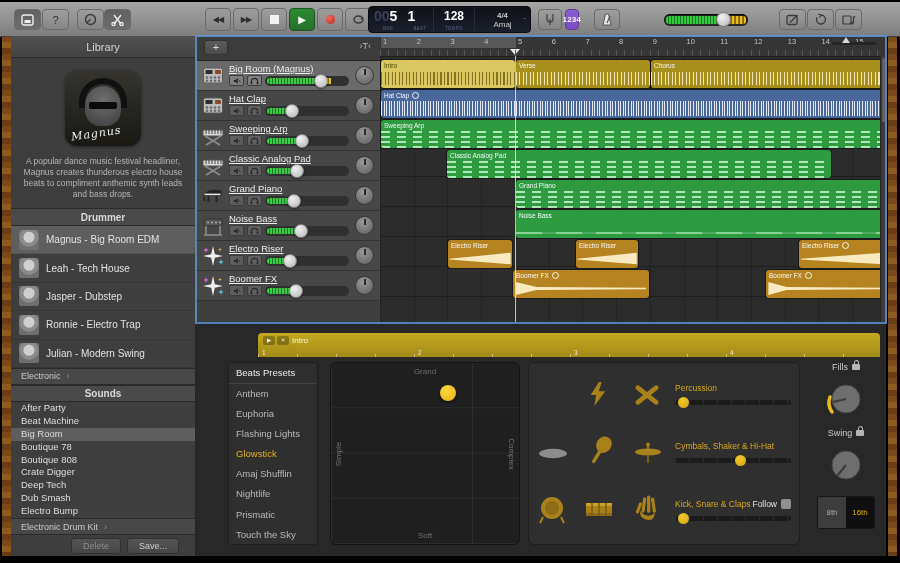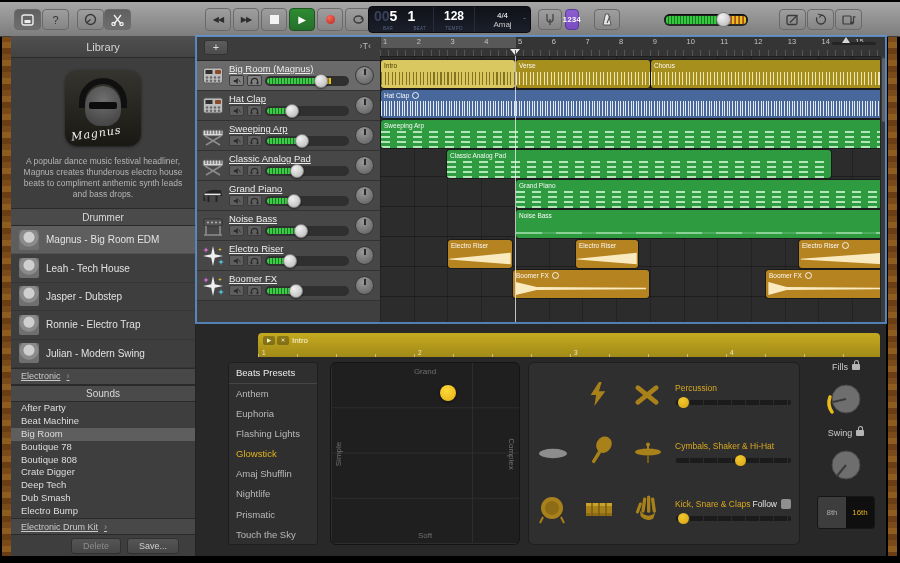--- a/index.html
+++ b/index.html
@@ -36,38 +36,38 @@
   #vol .vh{position:absolute;left:56px;right:2px;top:2px;bottom:2px;border-radius:0 3px 3px 0;
        background:repeating-linear-gradient(90deg,#e2c21f 0 2px,#a5731a 2px 3px,#c9421d 3px 4px);}
   #vol .vk{position:absolute;left:52px;top:-2px;width:15px;height:15px;border-radius:50%;
        background:radial-gradient(circle at 35% 30%,#f2f2f2,#b3b3b3);border:1px solid #7a7a7a;box-sizing:border-box;}
   
   #sidebar{position:absolute;left:11px;top:36px;width:185px;bottom:7px;background:#3e3e3e;
            display:flex;flex-direction:column;border-right:1px solid #242424;box-sizing:border-box;}
   .panel-h{height:21px;flex:0 0 21px;background:linear-gradient(#505050,#434343);border-bottom:1px solid #2a2a2a;
            color:#d6d6d6;font-size:11px;display:flex;align-items:center;justify-content:center;}
   .panel-h2{height:16px;flex:0 0 16px;background:#4a4a4a;border-top:1px solid #2a2a2a;border-bottom:1px solid #2a2a2a;
-           color:#d9d9d9;font-size:10px;display:flex;align-items:center;justify-content:center;}
+           color:#d9d9d9;font-size:10px;display:flex;align-items:center;justify-content:center;font-weight:bold;}
   #avatar{width:76px;height:76px;margin:12px auto 8px;border-radius:12px;position:relative;
           background:linear-gradient(#35342f,#191813);box-shadow:0 1px 3px rgba(0,0,0,.5);overflow:hidden;}
   #avatar .head{position:absolute;left:20px;top:16px;width:36px;height:40px;border-radius:50% 50% 40% 40%;
           background:radial-gradient(circle at 50% 35%,#6f6f6f,#3c3c3c);}
   #avatar .phones{position:absolute;left:14px;top:8px;width:48px;height:30px;border:6px solid #101010;
           border-bottom:none;border-radius:26px 26px 0 0;box-sizing:border-box;}
   #avatar .shades{position:absolute;left:24px;top:32px;width:28px;height:7px;background:#0c0c0c;border-radius:2px;}
   #avatar .sig{position:absolute;left:6px;bottom:6px;color:#f4f4f4;font-family:"DejaVu Serif",serif;
           font-style:italic;font-size:11px;transform:rotate(-8deg);letter-spacing:1px;}
   #bio{padding:2px 9px 8px;color:#b5b5b5;font-size:8.5px;line-height:11px;text-align:center;}
   .drow{height:28.4px;flex:0 0 28.4px;display:flex;align-items:center;gap:7px;padding-left:8px;box-sizing:border-box;
         color:#e2e2e2;font-size:10px;border-bottom:1px solid rgba(0,0,0,.12);}
   .drow.sel{background:#5e5e5e;}
   .thumb{width:20px;height:20px;border-radius:2px;flex:0 0 20px;
         background:radial-gradient(circle at 50% 36%,#cfcfcf 0 5px,#8b8b8b 6px 9px,#6f6f6f 10px);}
   .crumb{height:15px;flex:0 0 15px;background:#484848;border-top:1px solid #2a2a2a;border-bottom:1px solid #2a2a2a;
-        display:flex;align-items:center;gap:6px;padding-left:10px;color:#c9c9c9;font-size:9px;text-decoration:underline;}
+        display:flex;align-items:center;gap:6px;padding-left:10px;color:#c9c9c9;font-size:9px;}
   .crumb .chev{color:#9a9a9a;}
   #sounds-list{flex:1;overflow:hidden;background:#3e3e3e;}
   .srow{height:12.9px;line-height:12.9px;font-size:9.5px;color:#dedede;padding-left:10px;}
   .srow.sel{background:#5e5e5e;}
   #sb-btnbar{height:21px;flex:0 0 21px;background:#3e3e3e;display:flex;justify-content:flex-end;
         align-items:center;gap:6px;padding-right:16px;}
   .sbtn{height:14px;padding:0 11px;border-radius:3px;background:linear-gradient(#555,#464646);
         border:1px solid #303030;color:#cfcfcf;font-size:9px;display:flex;align-items:center;}
   .sbtn.disabled{color:#8d8d8d;}
   

